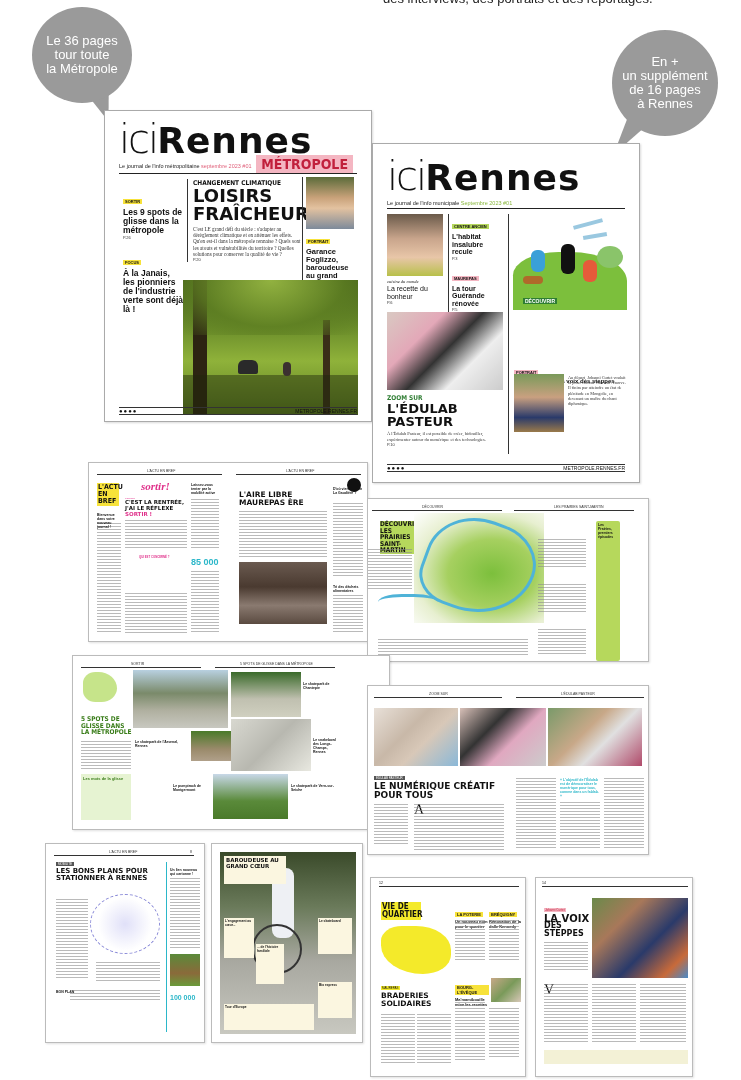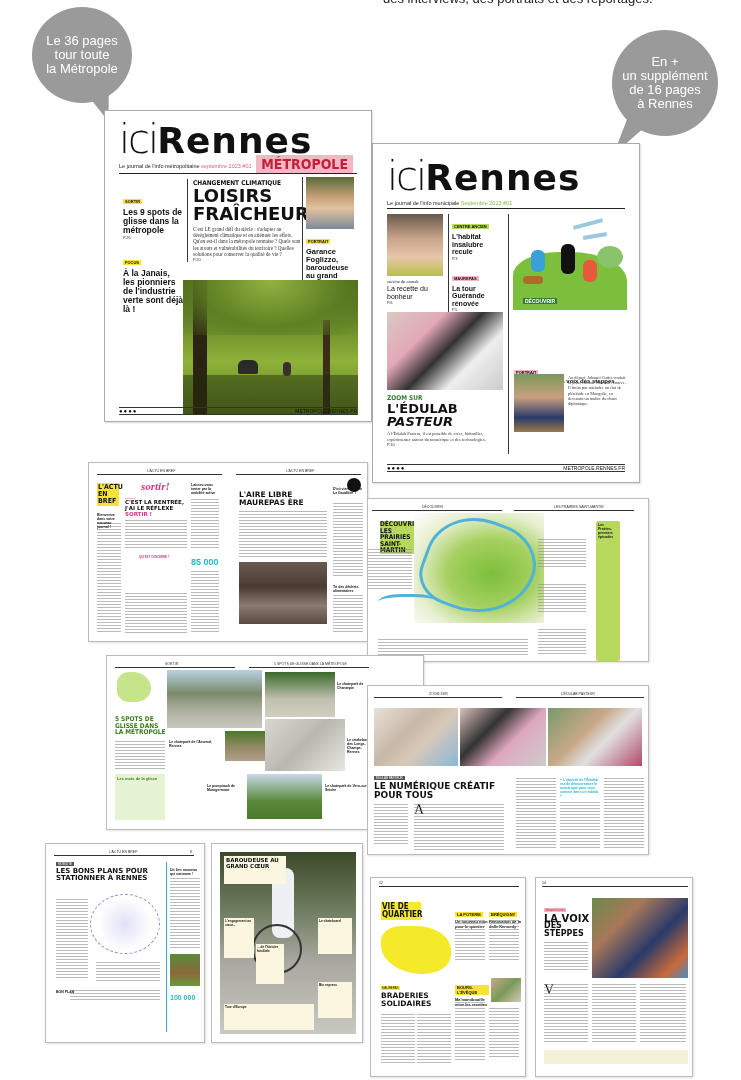--- a/index.html
+++ b/index.html
@@ -183,21 +183,21 @@
     <div style="position:absolute; left:10px; top:62px; width:20px; height:8px; background:#b06a2a; border-radius:4px;"></div>
     <div style="position:absolute; left:60px; top:8px; width:30px; height:4px; background:#9ac8e0; transform:rotate(-15deg);"></div>
     <div style="position:absolute; left:70px; top:20px; width:24px; height:4px; background:#9ac8e0; transform:rotate(-10deg);"></div>
     <div style="position:absolute; left:10px; top:84px; background:#2e7d32; color:#fff; font-size:5px; font-weight:700; padding:0 2px;">DÉCOUVRIR</div>
   </div>
 
   <div style="position:absolute; left:14px; top:168px; width:116px; height:78px; background:linear-gradient(135deg,#d9c9c2 0%, #e3a8b8 30%, #333 50%, #eee 70%, #ccc 100%);"></div>
   <div style="position:absolute; left:14px; top:250px; width:118px;">
     <div class="kicker" style="color:#2e7d32;">ZOOM SUR</div>
     <div class="big-title" style="font-size:13px; line-height:13px;">L'ÉDULAB</div>
-    <div class="big-title" style="font-size:13px; line-height:13px;font-style:italic;">PASTEUR</div>
+    <div class="big-title" style="font-size:13px; line-height:13px;">PASTEUR</div>
     <div class="lede" style="font-size:4.5px; line-height:5.5px;">À l'Édulab Pasteur, il est possible de créer, bidouiller, expérimenter autour du numérique et des technologies.</div>
     <div class="pg">P.10</div>
   </div>
 
   <div style="position:absolute; left:141px; top:216px; width:114px;">
     <span class="tag tag-pink">PORTRAIT</span>
     <div style="font-size:6px; font-weight:700;">Johanni Curtet, la voix des steppes</div>
     <div class="photo" style="position:absolute; left:0; top:14px; width:50px; height:58px; background:linear-gradient(180deg,#7a9a5a 0%, #c9a080 40%, #2a3a6a 75%, #9a7a4a 100%);"></div>
     <div class="lede" style="position:absolute; left:54px; top:12px; width:60px; font-size:4.3px; line-height:5.2px;">Au départ, Johanni Curtet voulait la jouer comme Nirvana : énorve. Il finira par atteindre un état de plénitude en Mongolie, en devenant un maître du chant diphonique.</div>
   </div>
@@ -254,21 +254,21 @@
   <div style="position:absolute; left:10px; top:95px; width:60px; height:20px; border-top:3px solid #4fb3d8; border-radius:40%;"></div>
   <div class="text-lines" style="left:170px; top:40px; width:48px; height:30px;"></div>
   <div class="text-lines" style="left:170px; top:85px; width:48px; height:30px;"></div>
   <div class="text-lines" style="left:170px; top:130px; width:48px; height:25px;"></div>
   <div class="text-lines" style="left:10px; top:140px; width:150px; height:18px;"></div>
   <div style="position:absolute; left:228px; top:22px; width:24px; height:140px; background:#b6d85c; border-radius:2px;">
     <div style="font-size:3.5px; font-weight:700; padding:2px; color:#111;">Les Prairies, premiers épisodes</div>
   </div>
 </div>
 
-<div class="spread" style="left:106px; top:655px; width:318px; height:175px;">
+<div class="spread" style="left:72px; top:655px; width:318px; height:175px;">
   <div class="spread-header" style="left:8px; width:120px;">
       <span style="position:absolute; left:50px;">SORTIR</span>
     </div>
   <div class="spread-header" style="left:142px; width:120px;">
       <span style="position:absolute; left:25px;">5 SPOTS DE GLISSE DANS LA MÉTROPOLE</span>
     </div>
   <div style="position:absolute; left:10px; top:16px; width:34px; height:30px; background:#c6e48a; border-radius:40% 60% 50% 40%;"></div>
   <div class="h-title cond" style="left:8px; top:60px; width:52px; font-size:6.5px; color:#3a7d1a;">5 SPOTS DE GLISSE DANS LA MÉTROPOLE</div>
   <div class="text-lines" style="left:8px; top:85px; width:50px; height:28px;"></div>
   <div style="position:absolute; left:8px; top:118px; width:50px; height:46px; background:#e6f3d2;">

